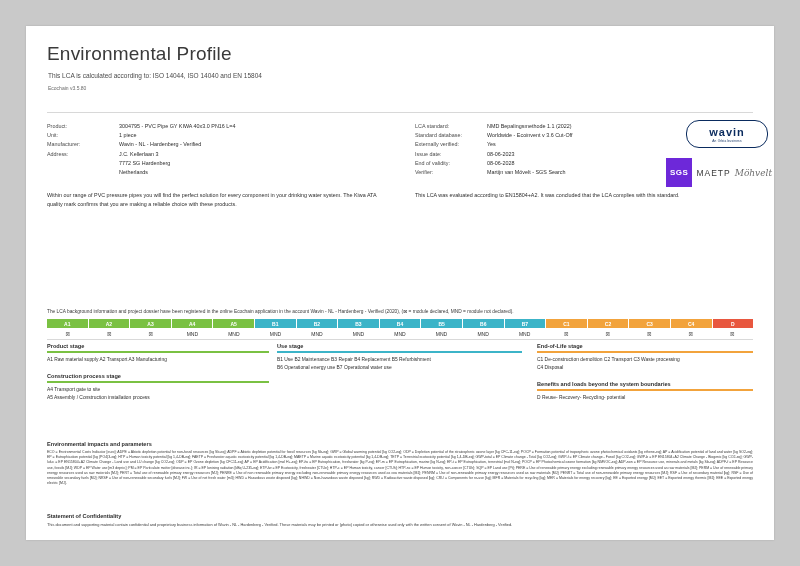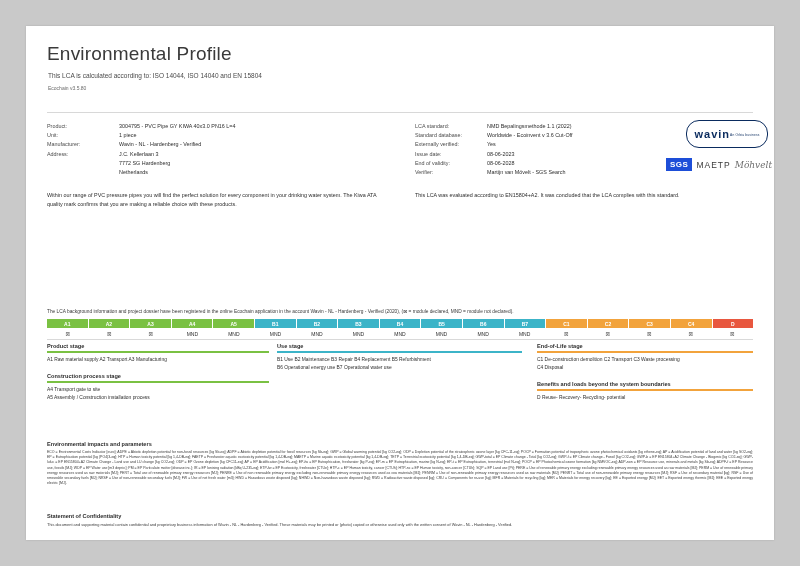--- a/index.html
+++ b/index.html
@@ -44,31 +44,31 @@
     position:absolute;left:21px;top:165px;width:345px;font-size:5.4px;
     color:#2d2d2d;line-height:8.6px;
   }
   .blurb-right{
     position:absolute;left:389px;top:165px;width:338px;font-size:5.4px;
     color:#2d2d2d;line-height:8.6px;
   }
   
   .wavin-logo{
     position:absolute;left:660px;top:94px;width:80px;height:26px;
-    border:1px solid #0a2b5e;border-radius:13px;display:flex;flex-direction:row;
+    border:1px solid #0a2b5e;border-radius:13px;display:flex;flex-direction:column;
     align-items:center;justify-content:center;background:#fff;
   }
   .wavin-logo .w{font-size:11px;color:#0a2b5e;letter-spacing:1px;font-weight:700;}
   .wavin-logo .sub{font-size:3.2px;color:#0a2b5e;letter-spacing:.2px;margin-top:1px;}
   .sgs-row{
     position:absolute;left:640px;top:132px;width:100px;display:flex;
     align-items:center;gap:4px;
   }
   .sgs-badge{
-    background:#1d4ed8;color:#fff;font-size:8px;font-weight:700;padding:2px 4px;
+    background:#6d28d9;color:#fff;font-size:8px;font-weight:700;padding:10px 4px;
     letter-spacing:.5px;
   }
   .sgs-word{font-size:8.5px;color:#3a3a3a;letter-spacing:1px;}
   .sgs-sig{font-size:9px;color:#3a3a3a;font-family:"DejaVu Serif",serif;font-style:italic;opacity:.75;}
   
   .registered{
     position:absolute;left:21px;top:283px;width:706px;font-size:4.8px;color:#3a3a3a;
   }
   
   .stages{position:absolute;left:21px;top:293px;width:706px;}

